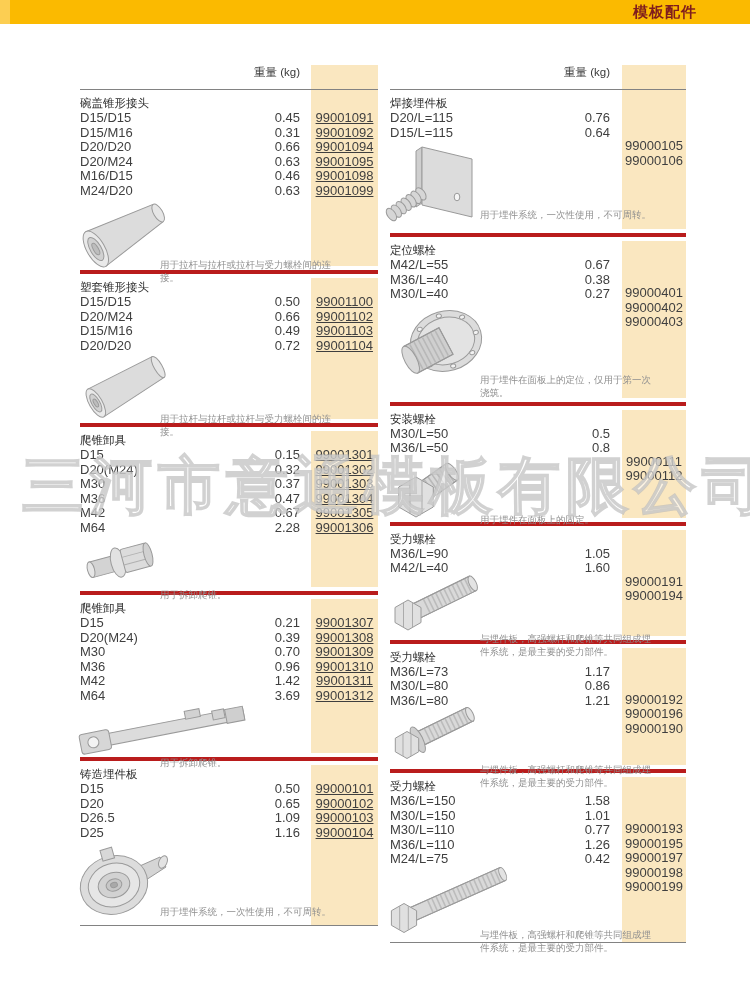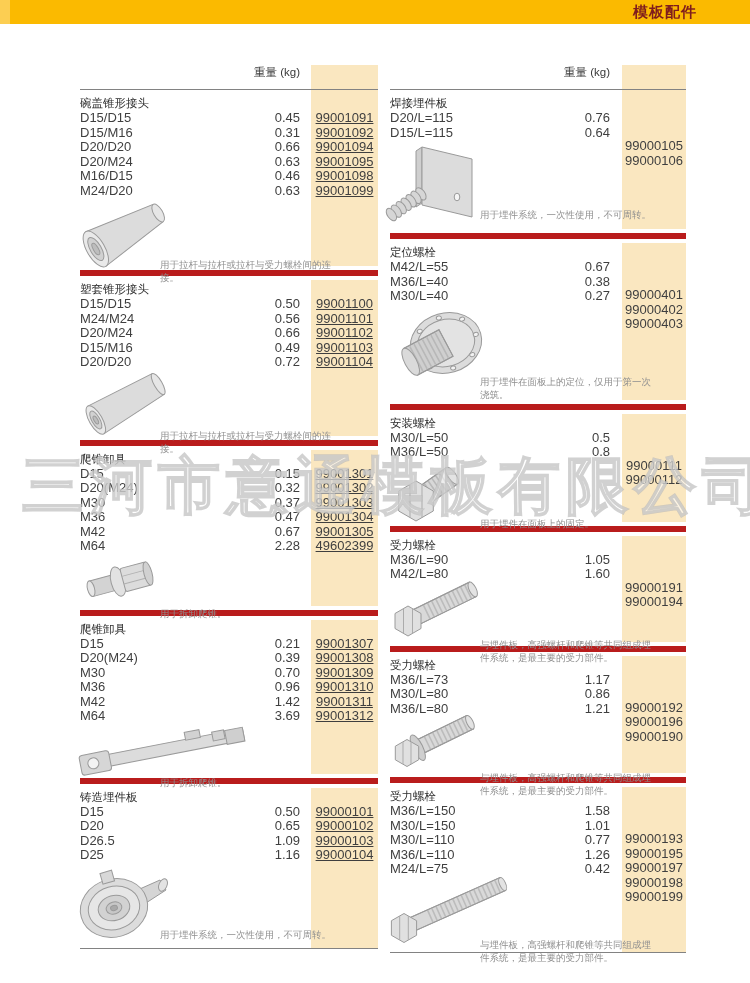--- a/index.html
+++ b/index.html
@@ -18,21 +18,21 @@
   .spec{flex:0 0 150px;white-space:nowrap;}
   .wt{flex:0 0 70px;text-align:right;}
   .code{margin-left:auto;text-align:center;}
   .col-left .code{flex:0 0 67px;text-decoration:underline;}
   .col-right .code{flex:0 0 64px;margin-top:28px;}
   .strip{position:absolute;right:0;top:4px;bottom:4px;background:#FAE7C0;z-index:0;}
   .col-left .strip{width:67px;}
   .col-right .strip{width:64px;}
   .hdr .strip{top:0;bottom:0;}
   .sec{position:relative;padding-top:6px;}
-  .sec + .sec{border-top:6px solid #b91c1c;}
+  .sec + .sec{border-top:4px solid #b91c1c;}
   .sections .sec:first-child .strip{top:0;}
   .sections .sec:last-child .strip{bottom:0;}
   .sec-title{position:relative;z-index:1;font-size:11.5px;line-height:15px;color:#2e2e2e;}
   .row{height:14.5px;line-height:14.5px;font-size:13px;z-index:1;}
   .row span{position:relative;z-index:1;}
   .illo{position:relative;}
   .illo svg{position:absolute;left:-8px;bottom:1px;}
   .note{position:absolute;left:80px;top:40%;width:172px;font-size:9.5px;line-height:13px;
         color:#8f8f8f;z-index:1;margin-top:31px;}
   .col-right .note{left:90px;}
@@ -109,25 +109,20 @@
         </section>
         <section class="sec">
           <div class="strip"></div>
           <div class="sec-title">塑套锥形接头</div>
           <div class="row">
             <span class="spec">D15/D15</span>
             <span class="wt">0.50</span>
             <span class="code">99001100</span>
           </div>
           <div class="row">
-            <span class="spec">M24/M24</span>
-            <span class="wt">0.56</span>
-            <span class="code">99001101</span>
-          </div>
-          <div class="row">
             <span class="spec">D20/M24</span>
             <span class="wt">0.66</span>
             <span class="code">99001102</span>
           </div>
           <div class="row">
             <span class="spec">D15/M16</span>
             <span class="wt">0.49</span>
             <span class="code">99001103</span>
           </div>
           <div class="row">
@@ -174,21 +169,21 @@
             <span class="code">99001304</span>
           </div>
           <div class="row">
             <span class="spec">M42</span>
             <span class="wt">0.67</span>
             <span class="code">99001305</span>
           </div>
           <div class="row">
             <span class="spec">M64</span>
             <span class="wt">2.28</span>
-            <span class="code">49602399</span>
+            <span class="code">99001306</span>
           </div>
           <div class="illo" style="height: 56px;">
             <div>
               <svg width="100" height="56" viewBox="0 0 100 56">
                 <g transform="translate(48,28) rotate(-15)" fill="#dcdcdc" stroke="#9a9a9a" stroke-width="1">
                   <rect x="-30" y="-8" width="26" height="16" fill="#d3d3d3"></rect>
                   <ellipse cx="-30" cy="0" rx="3.5" ry="8" fill="#e6e6e6"></ellipse>
                   <ellipse cx="-2" cy="0" rx="7" ry="15" fill="#e2e2e2"></ellipse>
                   <rect x="3" y="-12" width="26" height="24" rx="2"></rect>
                   <line x1="3" y1="-4" x2="29" y2="-4" stroke="#b0b0b0"></line>
@@ -420,21 +415,21 @@
         </section>
         <section class="sec">
           <div class="strip"></div>
           <div class="sec-title">受力螺栓</div>
           <div class="row">
             <span class="spec">M36/L=90</span>
             <span class="wt">1.05</span>
             <span class="code">99000191</span>
           </div>
           <div class="row">
-            <span class="spec">M42/L=80</span>
+            <span class="spec">M42/L=40</span>
             <span class="wt">1.60</span>
             <span class="code">99000194</span>
           </div>
           <div class="illo" style="height: 64px;">
             <div>
               <svg width="125" height="64" viewBox="0 0 125 64">
                 <g stroke="#9a9a9a" stroke-width="1">
                   <g transform="translate(26,40) rotate(-26)" fill="#d9d9d9">
                     <rect x="10" y="-8" width="62" height="16"></rect>
                     <line x1="20" y1="0" x2="72" y2="0" stroke="#bcbcbc" stroke-width="16" stroke-dasharray="1.6 3"></line>

